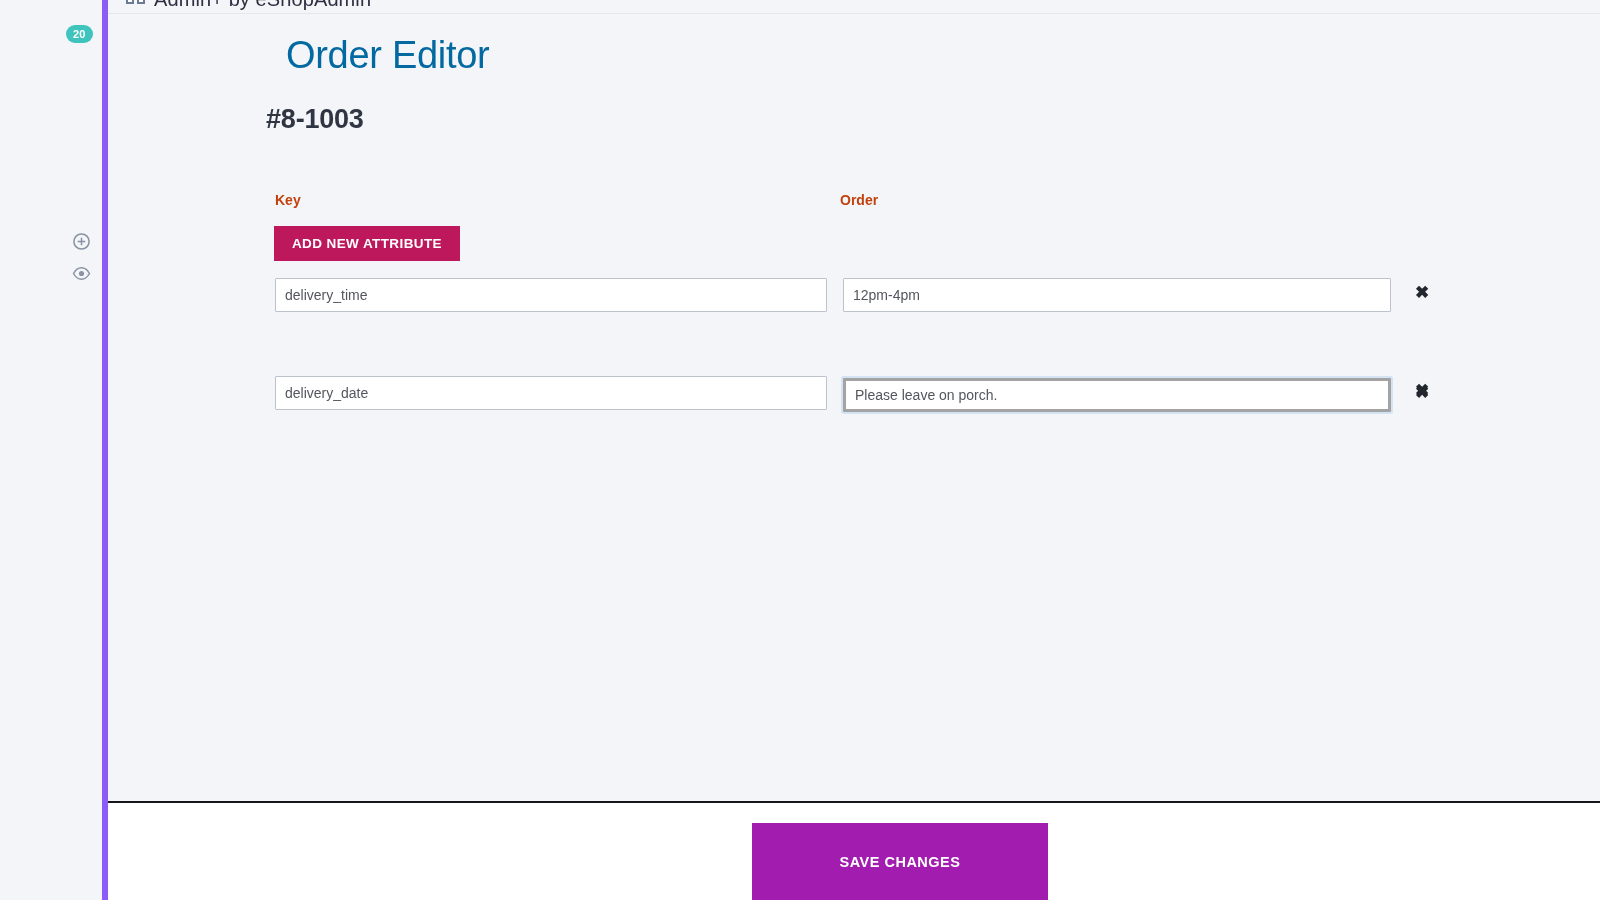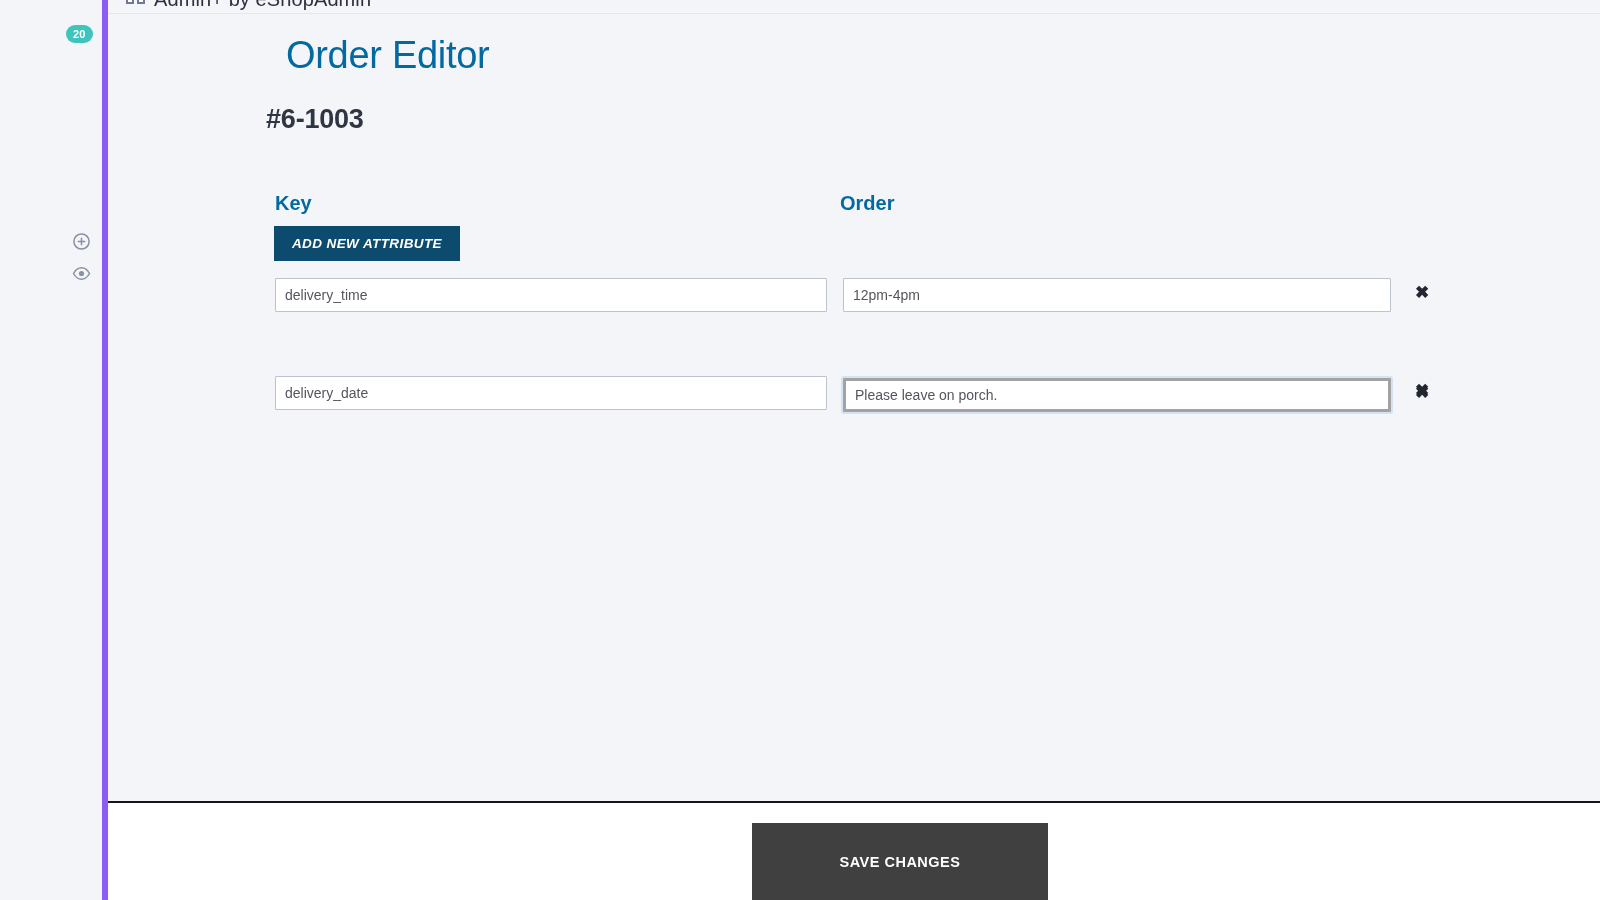--- a/index.html
+++ b/index.html
@@ -114,41 +114,40 @@
     left: 158px; top: 90px;
     font-size: 27px;
     font-weight: bold;
     color: #2f3542;
     letter-spacing: -0.2px;
   }
 
   .col-head {
     position: absolute;
     top: 178px;
-    font-size: 20px;
-    font-weight: bold;
-    color: #0369a1;
+    font-size: 14px;
+    font-weight: bold;
+    color: #c2410c;
   }
   .col-head.key   { left: 167px; }
   .col-head.value { left: 732px; }
 
   .add-attr-btn {
     position: absolute;
     left: 166px; top: 212px;
     width: 186px; height: 35px;
-    background: #0c4a6e;
+    background: #be185d;
     color: #ffffff;
     border: none;
     font-family: "Liberation Sans", sans-serif;
     font-size: 13.5px;
     font-weight: bold;
     letter-spacing: 0.4px;
     cursor: pointer;
     padding: 0;
-    font-style: italic;
   }
 
   .rows { position: absolute; left: 0; top: 0; width: 100%; }
 
   .attr-row {
     position: absolute;
     left: 0;
     height: 34px;
     width: 100%;
   }
@@ -197,21 +196,21 @@
     position: absolute;
     left: 108px; top: 805px;
     width: 1492px; height: 95px;
     background: #ffffff;
     overflow: hidden;
   }
   .save-btn {
     position: absolute;
     left: 644px; top: 18px;
     width: 296px; height: 77px;
-    background: #404040;
+    background: #a21caf;
     color: #ffffff;
     border: none;
     font-family: "Liberation Sans", sans-serif;
     font-size: 14.5px;
     font-weight: bold;
     letter-spacing: 0.5px;
     cursor: pointer;
     padding: 0;
   }
 </style>
@@ -245,21 +244,21 @@
       <svg viewBox="0 0 20 20" fill="none" stroke="#8892a4" stroke-width="1.6">
         <path d="M1.6 10 C4 5.6 7 4 10 4 C13 4 16 5.6 18.4 10 C16 14.4 13 16 10 16 C7 16 4 14.4 1.6 10 Z"></path>
         <circle cx="10" cy="10" r="2.7" fill="#8892a4" stroke="none"></circle>
       </svg>
     </span>
   </div>
 
   <div class="main">
 
     <div class="page-title">Order Editor</div>
-    <div class="page-subtitle">#6-1003</div>
+    <div class="page-subtitle">#8-1003</div>
 
     <div class="col-head key">Key</div>
     <div class="col-head value">Order</div>
 
     <button class="add-attr-btn">ADD NEW ATTRIBUTE</button>
 
     <div class="rows">
 
       <div class="attr-row">
         <input class="field key" type="text" value="delivery_time" style="">

